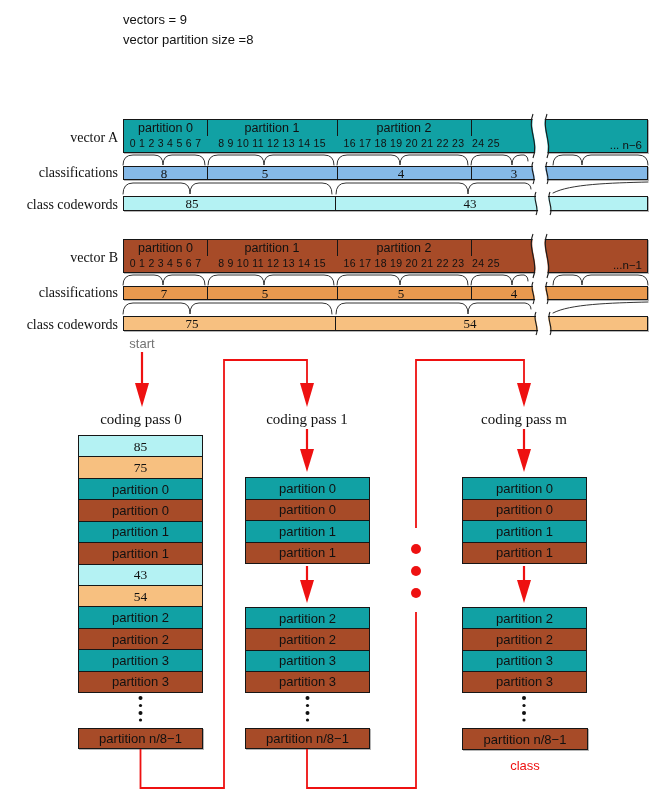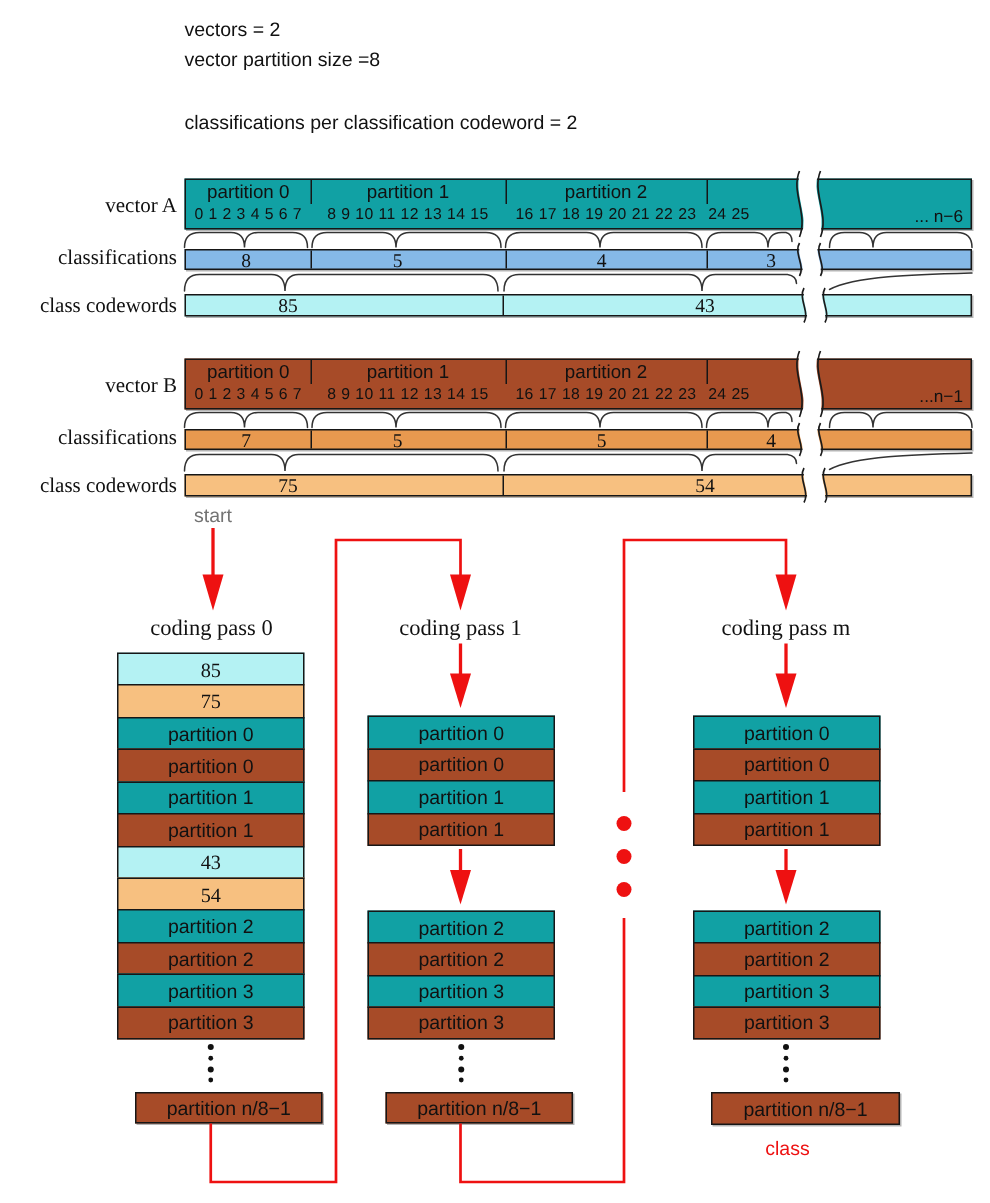--- a/index.html
+++ b/index.html
@@ -18,32 +18,31 @@
   .pass-label{position:absolute;width:150px;text-align:center;
               font-family:"Liberation Serif",serif;font-size:15px;white-space:nowrap;}
   .stack{position:absolute;display:flex;flex-direction:column;}
   .cell{flex:1;border:1px solid #161616;box-sizing:border-box;margin-top:-1px;
         display:flex;align-items:center;justify-content:center;
         font-size:13px;line-height:13px;white-space:nowrap;}
   .cell:first-child{margin-top:0;}
   .cell.val{font-family:"Liberation Serif",serif;font-size:13.5px;}
   .single-cell{position:absolute;border:1px solid #161616;box-sizing:border-box;
         display:flex;align-items:center;justify-content:center;font-size:13px;white-space:nowrap;
-        box-shadow:1px 1px 0 rgba(120,120,120,.55);margin-left:12px;}
+        box-shadow:1px 1px 0 rgba(120,120,120,.55);}
   .red-label{position:absolute;width:64px;text-align:center;font-size:13px;}
   svg.overlay{position:absolute;left:0;top:0;pointer-events:none;}
 </style>
 </head>
 <body>
 
 <div class="stage">
 
-  <div class="cfg-line" style="top:12px">vectors = 2</div>
+  <div class="cfg-line" style="top:12px">vectors = 9</div>
   <div class="cfg-line" style="top:32px">vector partition size =8</div>
-  <div class="cfg-line" style="top:74px">classifications per classification codeword = 2</div>
 
   <div class="side-label" style="top:130px">vector A</div>
   <div class="side-label" style="top:165px">classifications</div>
   <div class="side-label" style="top:197px">class codewords</div>
   <div class="side-label" style="top:250px">vector B</div>
   <div class="side-label" style="top:285px">classifications</div>
   <div class="side-label" style="top:317px">class codewords</div>
 
   <div class="bar" style="left: 123px; top: 119px; width: 525px; height: 34px; background: rgb(17, 161, 164);">
     <span class="plabel" style="left:0;width:83px">partition 0</span>

